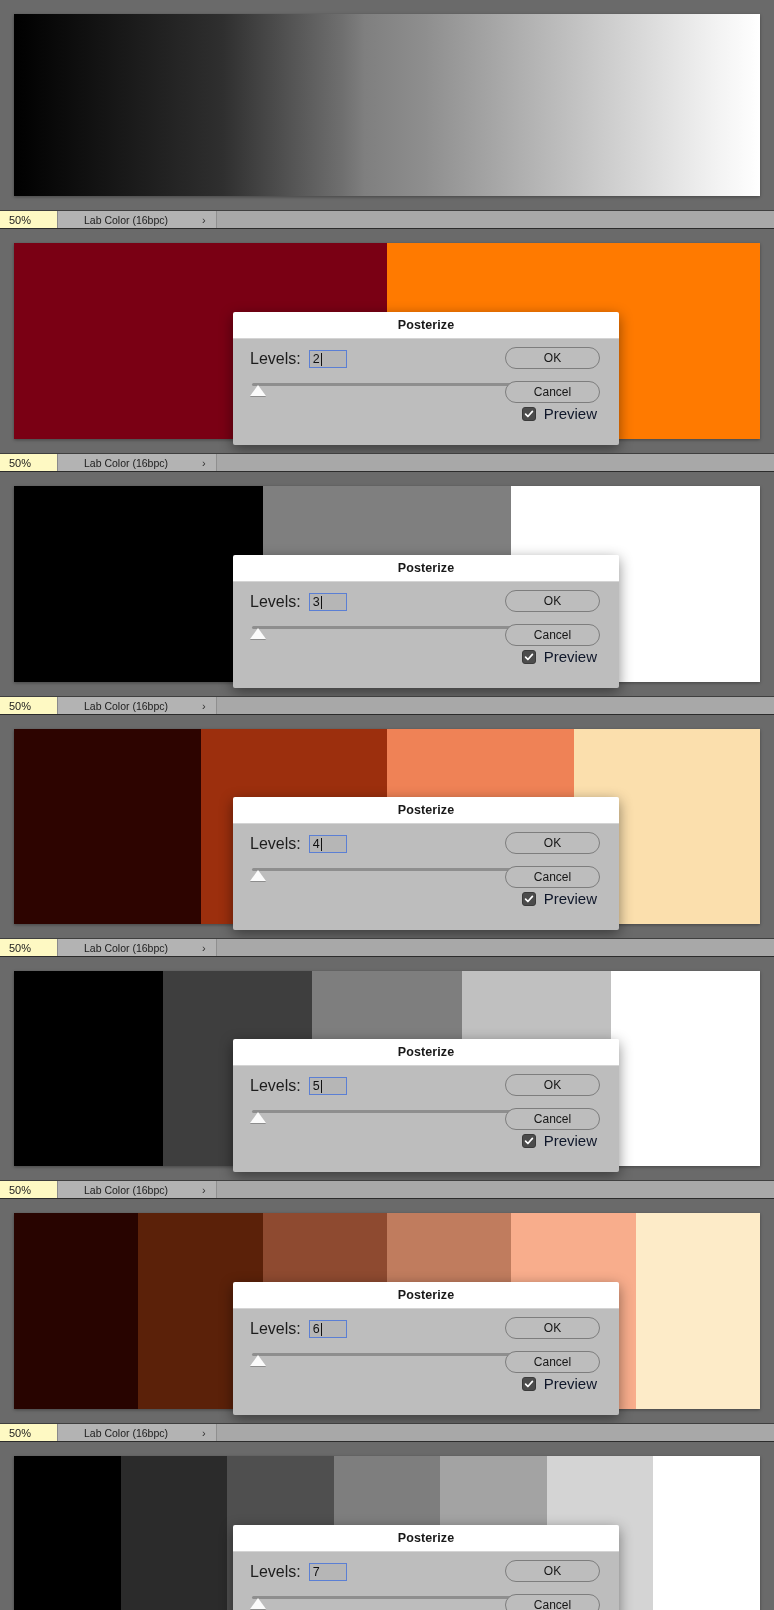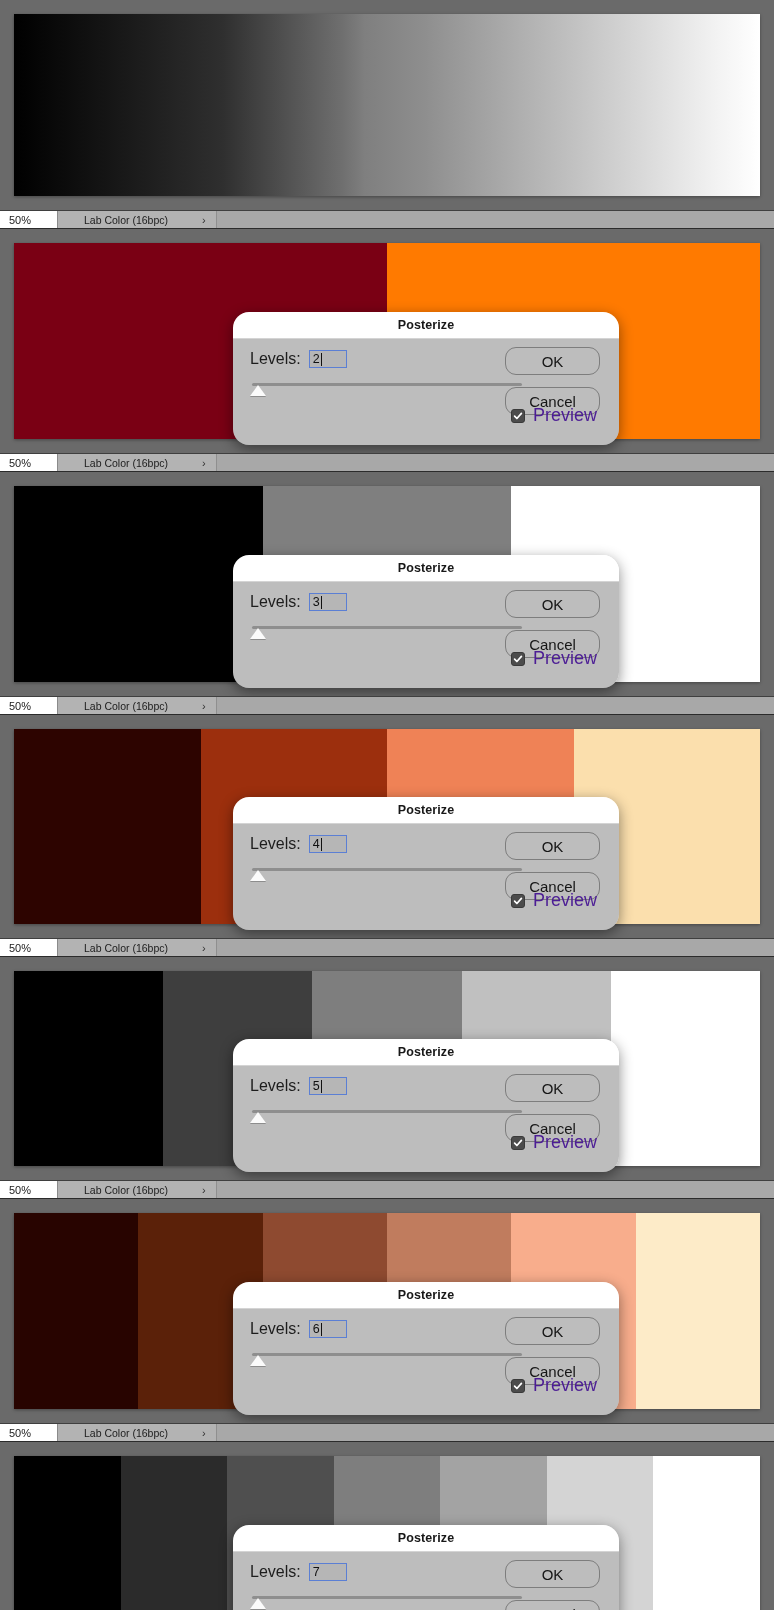--- a/index.html
+++ b/index.html
@@ -49,21 +49,21 @@
     border-bottom: 1px solid #2b2b2b;
     display: flex;
     align-items: center;
     font-size: 10.5px;
     color: #1c1c1c;
     box-sizing: border-box;
   }
   .status-zoom {
     width: 58px;
     height: 100%;
-    background: #ffffff;
+    background: #fef9c3;
     border-right: 1px solid #8a8a8a;
     display: flex;
     align-items: center;
     padding-left: 9px;
     box-sizing: border-box;
     font-size: 11px;
   }
   .status-mode {
     flex: 0 0 auto;
     height: 100%;
@@ -80,21 +80,21 @@
     flex: 1 1 auto;
     height: 100%;
     background: #a8a8a8;
   }
 
   
   .dialog {
     position: absolute;
     left: 233px;
     width: 386px;
-    border-radius: 16px;
+    border-radius: 2px;
     overflow: hidden;
     box-shadow: 0 4px 14px rgba(0,0,0,.45);
     z-index: 50;
     font-size: 12.5px;
     color: #1d1d1d;
   }
   .dialog-titlebar {
     height: 26px;
     background: #ffffff;
     display: flex;
@@ -174,28 +174,28 @@
   }
 
   .dialog-buttons {
     position: absolute;
     right: 19px;
     top: 8px;
     width: 95px;
   }
   .btn {
     width: 95px;
-    height: 28px;
+    height: 22px;
     border-radius: 11px;
     border: 1px solid #7d7d7d;
     background: #bdbdbd;
     display: flex;
     align-items: center;
     justify-content: center;
-    font-size: 15px;
+    font-size: 12px;
     color: #161616;
     margin-bottom: 12px;
     box-sizing: border-box;
   }
   .preview-row {
     position: absolute;
     right: 22px;
     top: 66px;
     display: flex;
     align-items: center;
@@ -206,21 +206,21 @@
     height: 14px;
     border-radius: 3px;
     background: #4c4c4c;
     border: 1px solid #3a3a3a;
     display: flex;
     align-items: center;
     justify-content: center;
     box-sizing: border-box;
   }
   .checkbox svg { display: block; }
-  .preview-label { font-size: 18px; color: #4c1d95; }
+  .preview-label { font-size: 15px; color: #0f172a; }
 </style>
 </head>
 <body>
 
 <div class="stack" id="stack">
   <div class="panel" style="height: 210px;">
     <div class="canvas-wrap">
       <div class="canvas" style="background: linear-gradient(to right, rgb(0, 0, 0) 0%, rgb(10, 10, 10) 6%, rgb(47, 47, 47) 28%, rgb(111, 111, 111) 44%, rgb(127, 127, 127) 47%, rgb(142, 142, 142) 55%, rgb(201, 201, 201) 78%, rgb(242, 242, 242) 94%, rgb(255, 255, 255) 100%);"></div>
     </div>
   </div>

